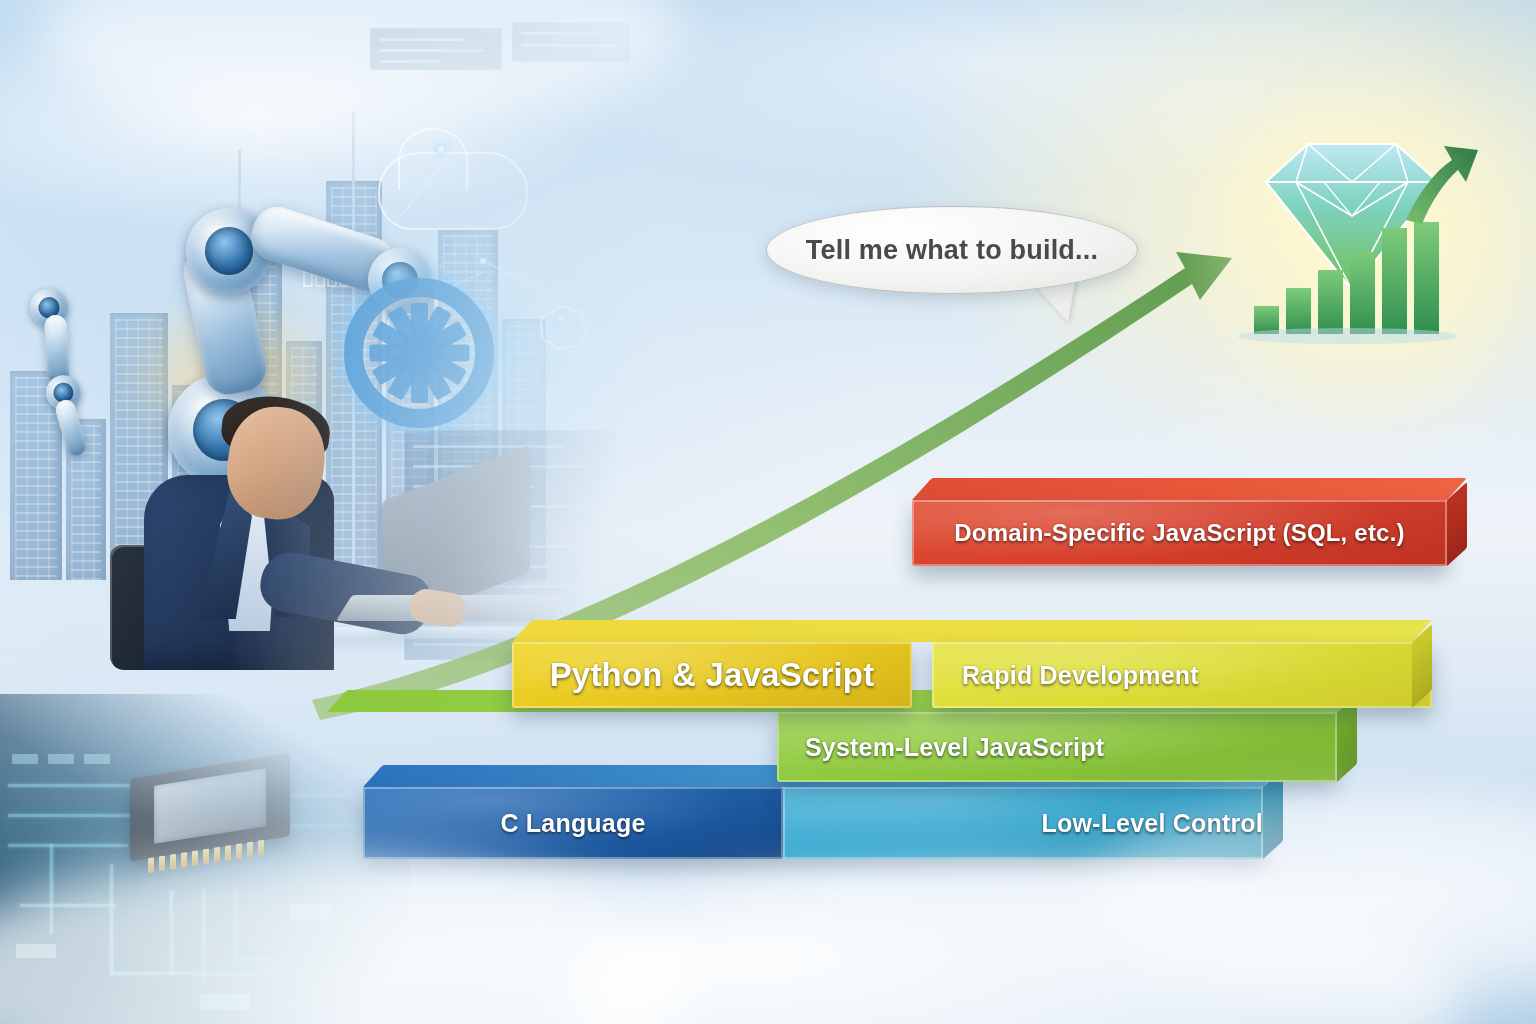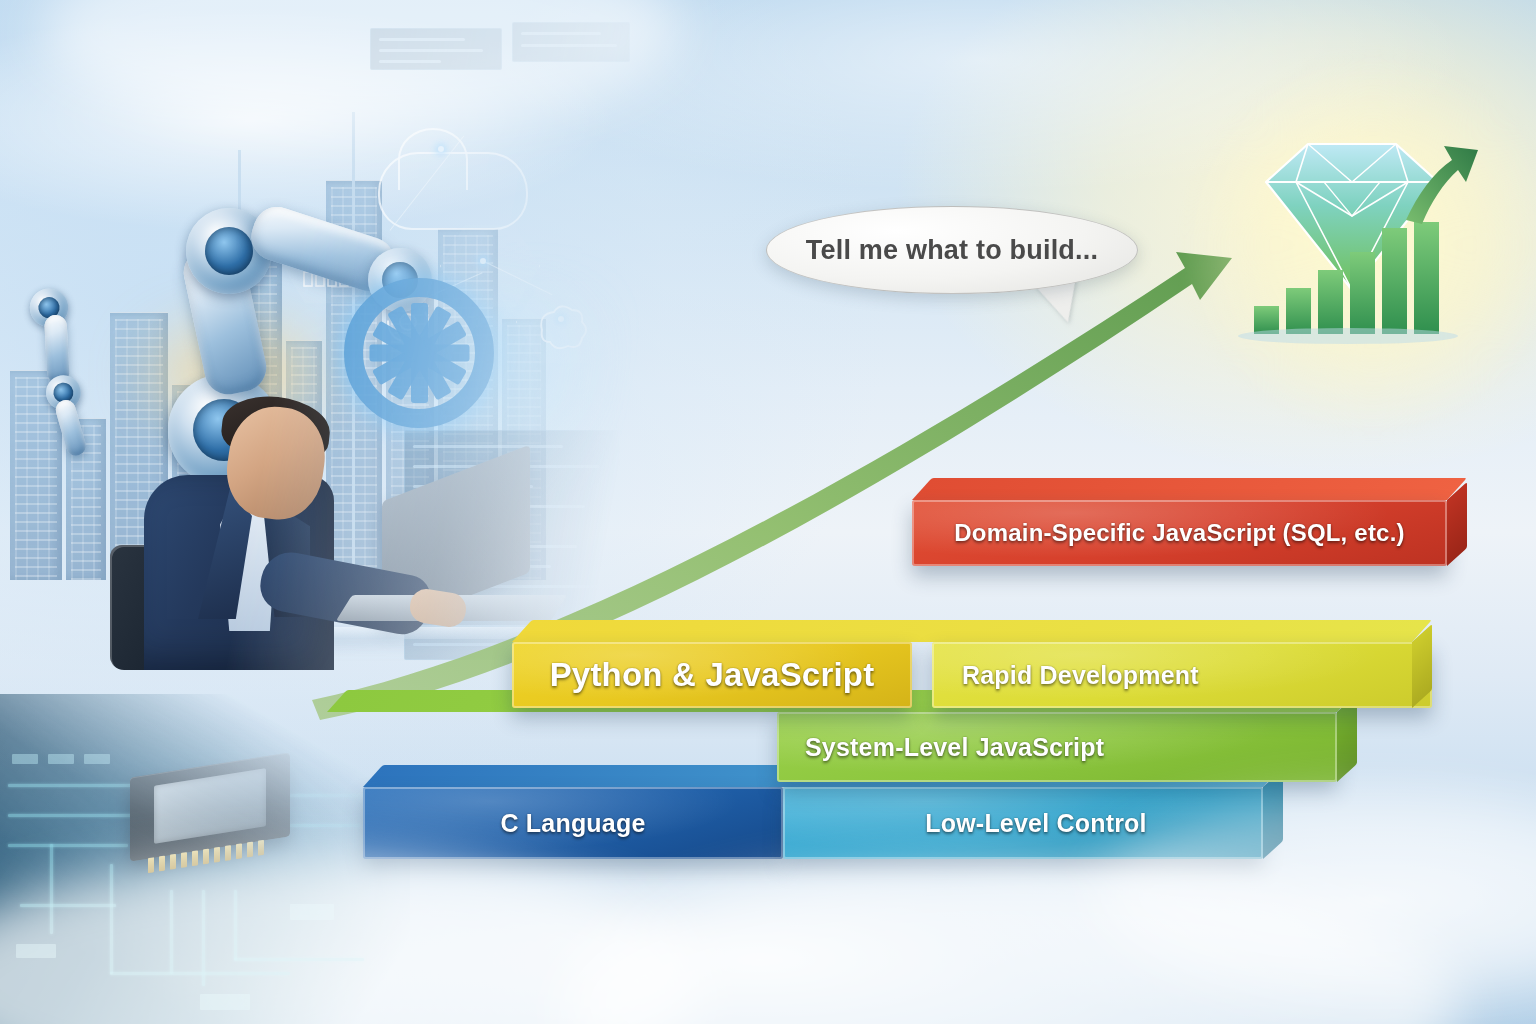--- a/index.html
+++ b/index.html
@@ -348,21 +348,21 @@
   <div class="bubble">
     <span class="bubble-text">Tell me what to build...</span>
   </div>
 
   <div class="step" style="left:330px;top:787px;width:900px;height:72px;margin-left:33px;">
     <div class="top3d" style="background:linear-gradient(90deg,#2d74bd,#56b6dc);"></div>
     <div class="face halfL" style="width:420px;background:linear-gradient(165deg,#2f74bd 0%,#1f5fa8 50%,#16498a 100%);">
       <span class="blabel" style="font-size:25px;">C Language</span>
     </div>
     <div class="face halfR" style="left:420px;width:480px;background:linear-gradient(165deg,#4cb6dc 0%,#2fa3cc 50%,#2189ae 100%);">
-      <span class="blabel" style="font-size:25px;padding-left:26px;text-align:center;">Low-Level Control</span>
+      <span class="blabel" style="font-size:25px;padding-left:26px;text-align:right;">Low-Level Control</span>
     </div>
     <div class="side3d" style="background:linear-gradient(180deg,#2189ae,#176c8d);"></div>
   </div>
 
   <div class="step" style="left:327px;top:712px;width:1010px;height:70px;">
     <div class="top3d" style="background:linear-gradient(90deg,#8dc93f,#a3d84e);"></div>
     <div class="face halfR" style="left:450px;width:560px;background:linear-gradient(165deg,#9bd14a 0%,#8cc63e 50%,#79b32f 100%);">
       <span class="blabel" style="font-size:25px;padding-left:28px;text-align:left;">System-Level JavaScript</span>
     </div>
     <div class="side3d" style="background:linear-gradient(180deg,#79b32f,#5f9224);"></div>

